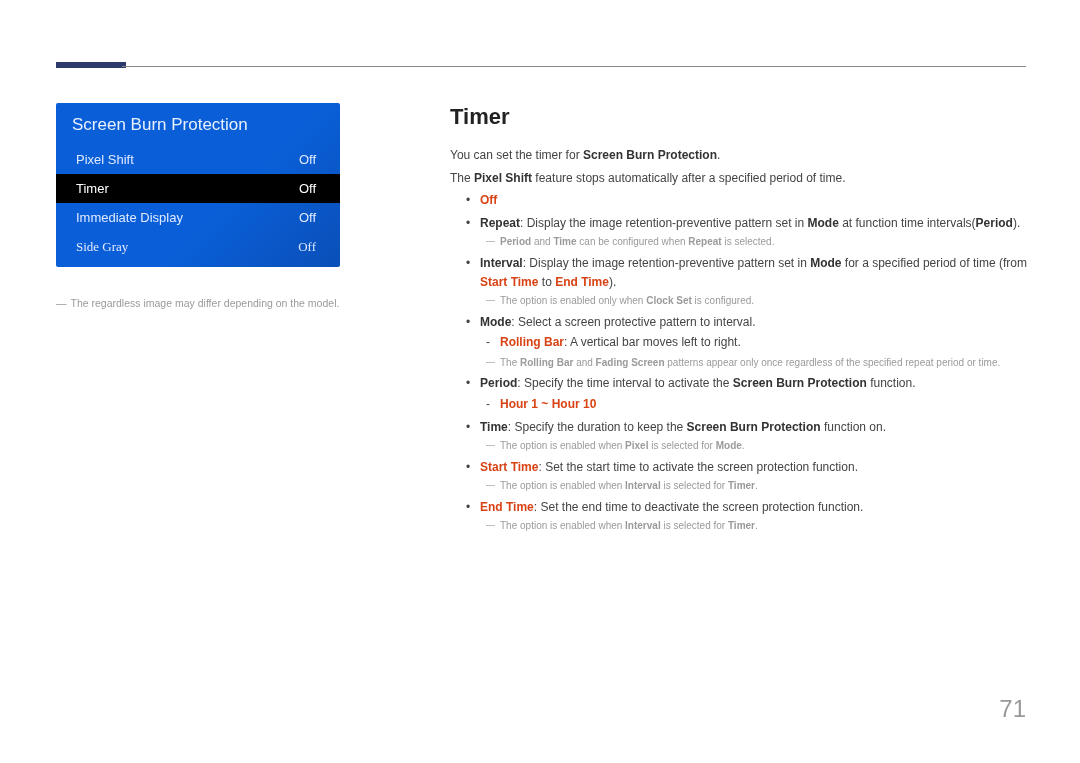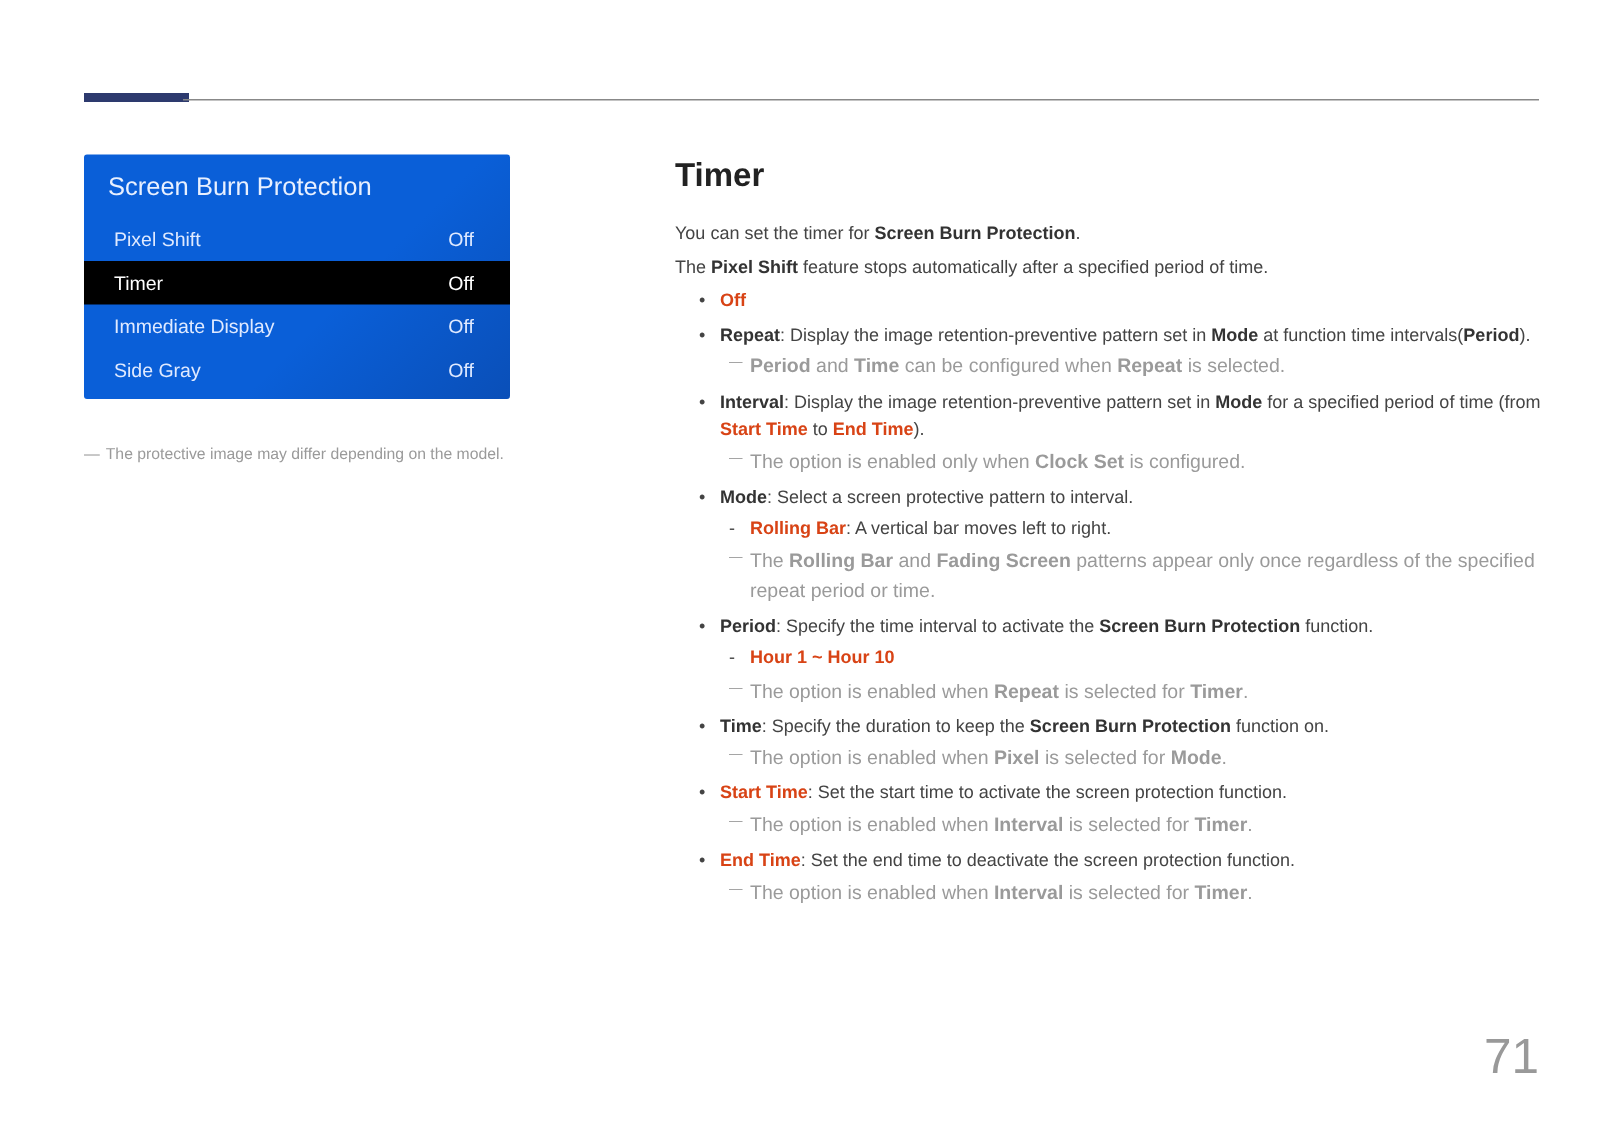--- a/index.html
+++ b/index.html
@@ -89,41 +89,41 @@
   }
   .content ul ul { margin-top: 2px; }
   .content ul ul > li { position: relative; padding-left: 20px; margin-bottom: 3px; }
   .content ul ul > li::before {
     content: "-";
     position: absolute;
     left: 6px;
     color: #444;
   }
   .note {
-    font-size: 13px;
+    font-size: 10px;
     color: #9a9a9a;
     padding-left: 20px;
     position: relative;
     margin-top: 2px;
     margin-bottom: 4px;
   }
   .note::before {
     content: "―";
     position: absolute;
     left: 6px;
     font-size: 9px;
     top: 1px;
   }
   .red { color: #d84315; font-weight: 600; }
   .b { font-weight: 600; color: #333; }
   .page-num {
     position: absolute;
     right: 54px;
     bottom: 40px;
-    font-size: 33px;
+    font-size: 24px;
     color: #999;
     font-weight: 300;
   }
 </style>
 </head>
 <body>
 
 <div class="header-accent"></div>
 <div class="header-line"></div>
 
@@ -134,28 +134,28 @@
     <span>Off</span>
   </div>
   <div class="menu-item selected">
     <span>Timer</span>
     <span>Off</span>
   </div>
   <div class="menu-item">
     <span>Immediate Display</span>
     <span>Off</span>
   </div>
-  <div class="menu-item" style="padding-bottom:12px;">
+  <div class="menu-item" style="padding-bottom:12px;font-family:Liberation Serif, serif;">
     <span>Side Gray</span>
     <span>Off</span>
   </div>
 </div>
 
 <div class="menu-caption">
-  <span class="dash">―</span><span>The protective image may differ depending on the model.</span>
+  <span class="dash">―</span><span>The regardless image may differ depending on the model.</span>
 </div>
 
 <div class="content">
   <h1>Timer</h1>
   <p>
     <span>You can set the timer for </span><span class="b">Screen Burn Protection</span><span>.</span>
   </p>
   <p>
     <span>The </span><span class="b">Pixel Shift</span><span> feature stops automatically after a specified period of time.</span>
   </p>
@@ -185,23 +185,20 @@
       <div class="note">
         <span>The </span><span class="b" style="color:#9a9a9a;">Rolling Bar</span><span> and </span><span class="b" style="color:#9a9a9a;">Fading Screen</span><span> patterns appear only once regardless of the specified repeat period or time.</span>
       </div>
     </li>
 
     <li>
       <span class="b">Period</span><span>: Specify the time interval to activate the </span><span class="b">Screen Burn Protection</span><span> function.</span>
       <ul>
           <li><span class="red">Hour 1 ~ Hour 10</span></li>
         </ul>
-      <div class="note">
-        <span>The option is enabled when </span><span class="b" style="color:#9a9a9a;">Repeat</span><span> is selected for </span><span class="b" style="color:#9a9a9a;">Timer</span><span>.</span>
-      </div>
     </li>
 
     <li>
       <span class="b">Time</span><span>: Specify the duration to keep the </span><span class="b">Screen Burn Protection</span><span> function on.</span>
       <div class="note">
         <span>The option is enabled when </span><span class="b" style="color:#9a9a9a;">Pixel</span><span> is selected for </span><span class="b" style="color:#9a9a9a;">Mode</span><span>.</span>
       </div>
     </li>
 
     <li>

